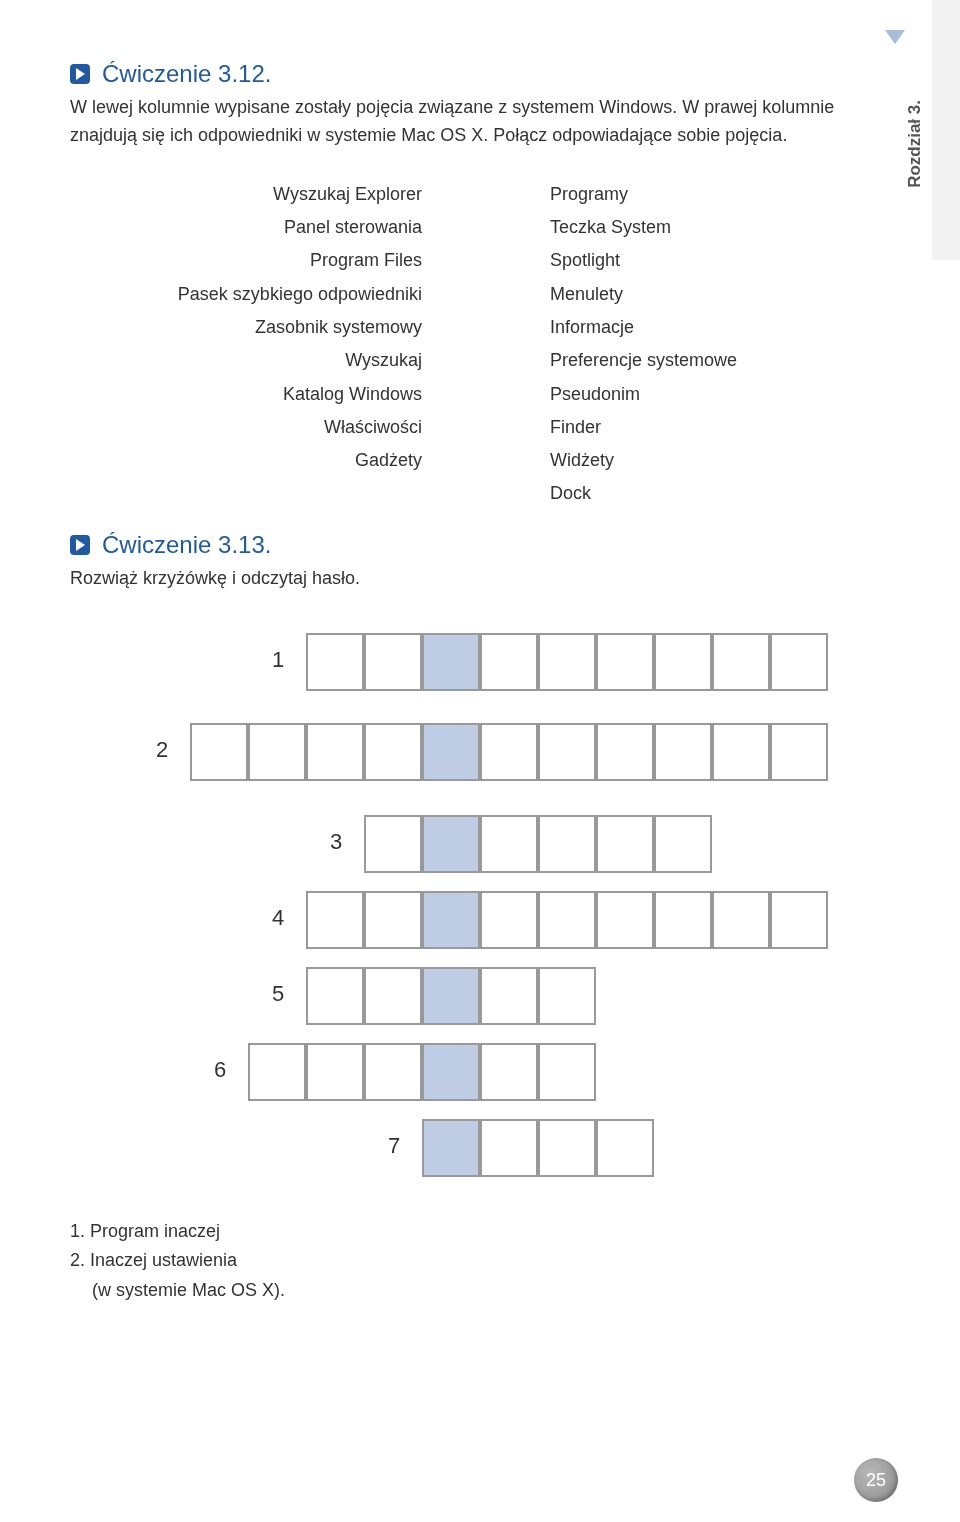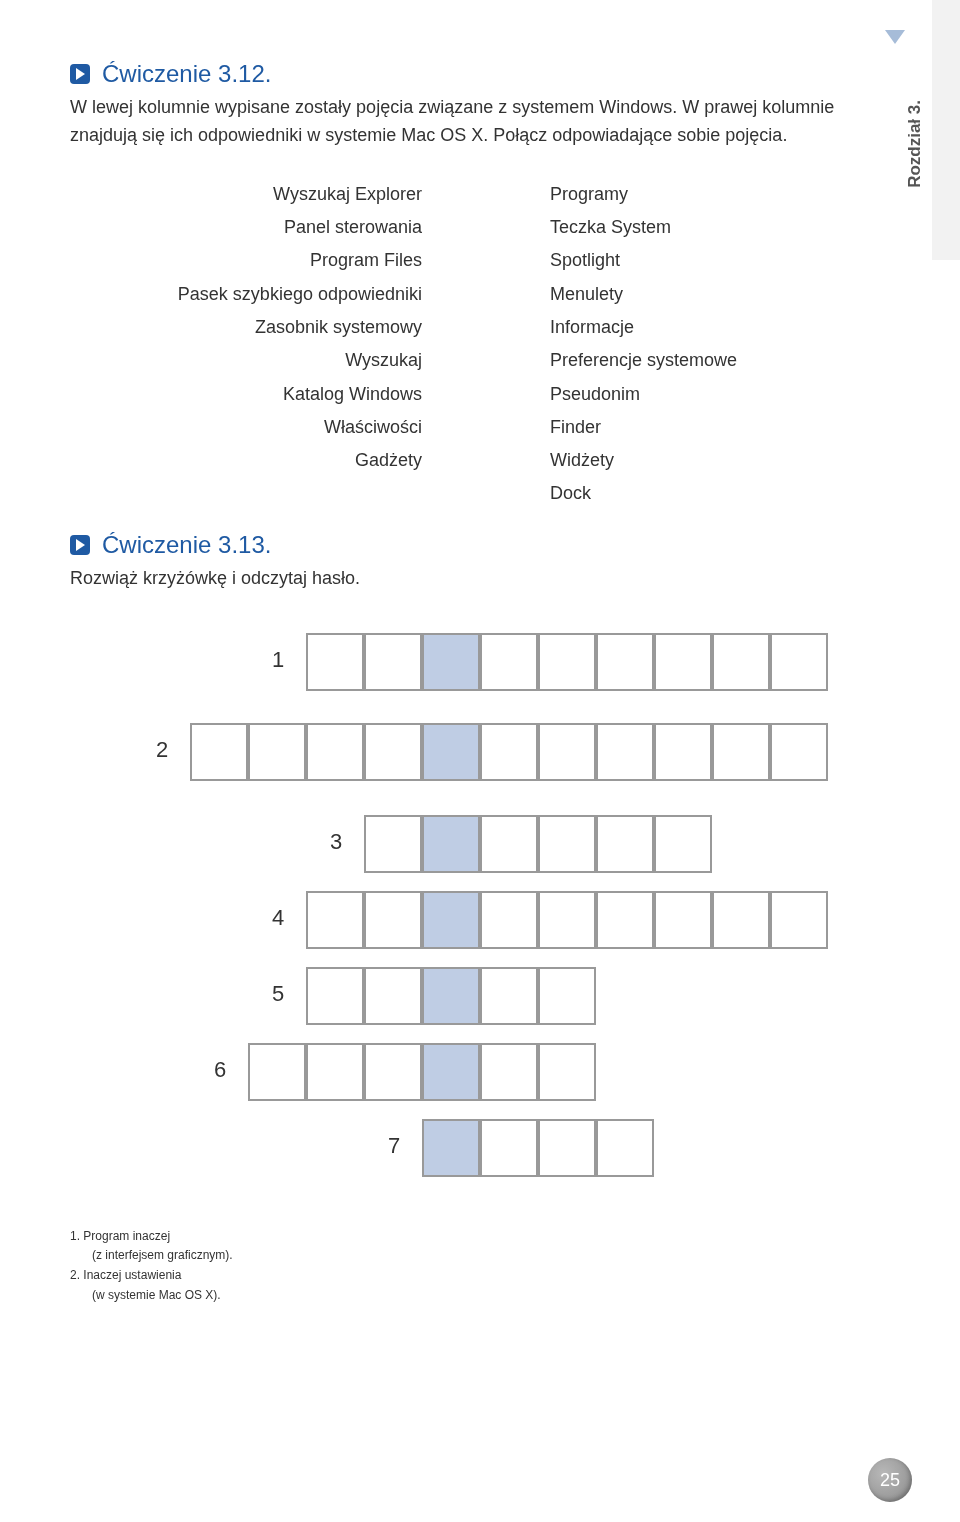--- a/index.html
+++ b/index.html
@@ -121,32 +121,32 @@
       background: #bfcde4;
     }
     .cw-num {
       position: absolute;
       font-size: 22px;
       color: #333;
     }
     .clues {
       display: flex;
       gap: 40px;
-      margin-top: 34px;
-      font-size: 12px;
+      margin-top: 24px;
+      font-size: 18px;
       line-height: 1.65;
       color: #333;
     }
     .clues-col {
       flex: 1;
     }
     .page-badge {
       position: absolute;
       bottom: 20px;
-      right: 48px;
+      right: 62px;
       width: 44px;
       height: 44px;
       border-radius: 50%;
       background: radial-gradient(circle at 35% 35%, #b8b8b8, #8a8a8a);
       color: #fff;
       display: flex;
       align-items: center;
       justify-content: center;
       font-size: 18px;
       box-shadow: inset -2px -2px 4px rgba(0,0,0,0.25);
@@ -256,20 +256,19 @@
         <div class="cw-cell hl" style="left: 352px; top: 486px;"></div>
         <div class="cw-cell" style="left: 410px; top: 486px;"></div>
         <div class="cw-cell" style="left: 468px; top: 486px;"></div>
         <div class="cw-cell" style="left: 526px; top: 486px;"></div>
       </div>
   </div>
 
   <div class="clues">
     <div class="clues-col">
       <div>1. Program inaczej</div>
-      <div style="padding-left:22px">   (z interfejsem graficznym).</div>
       <div>2. Inaczej ustawienia</div>
       <div style="padding-left:22px">   (w systemie Mac OS X).</div>
     </div>
   </div>
 </div>
 
 <div class="page-badge">25</div>
 
 </body></html>

